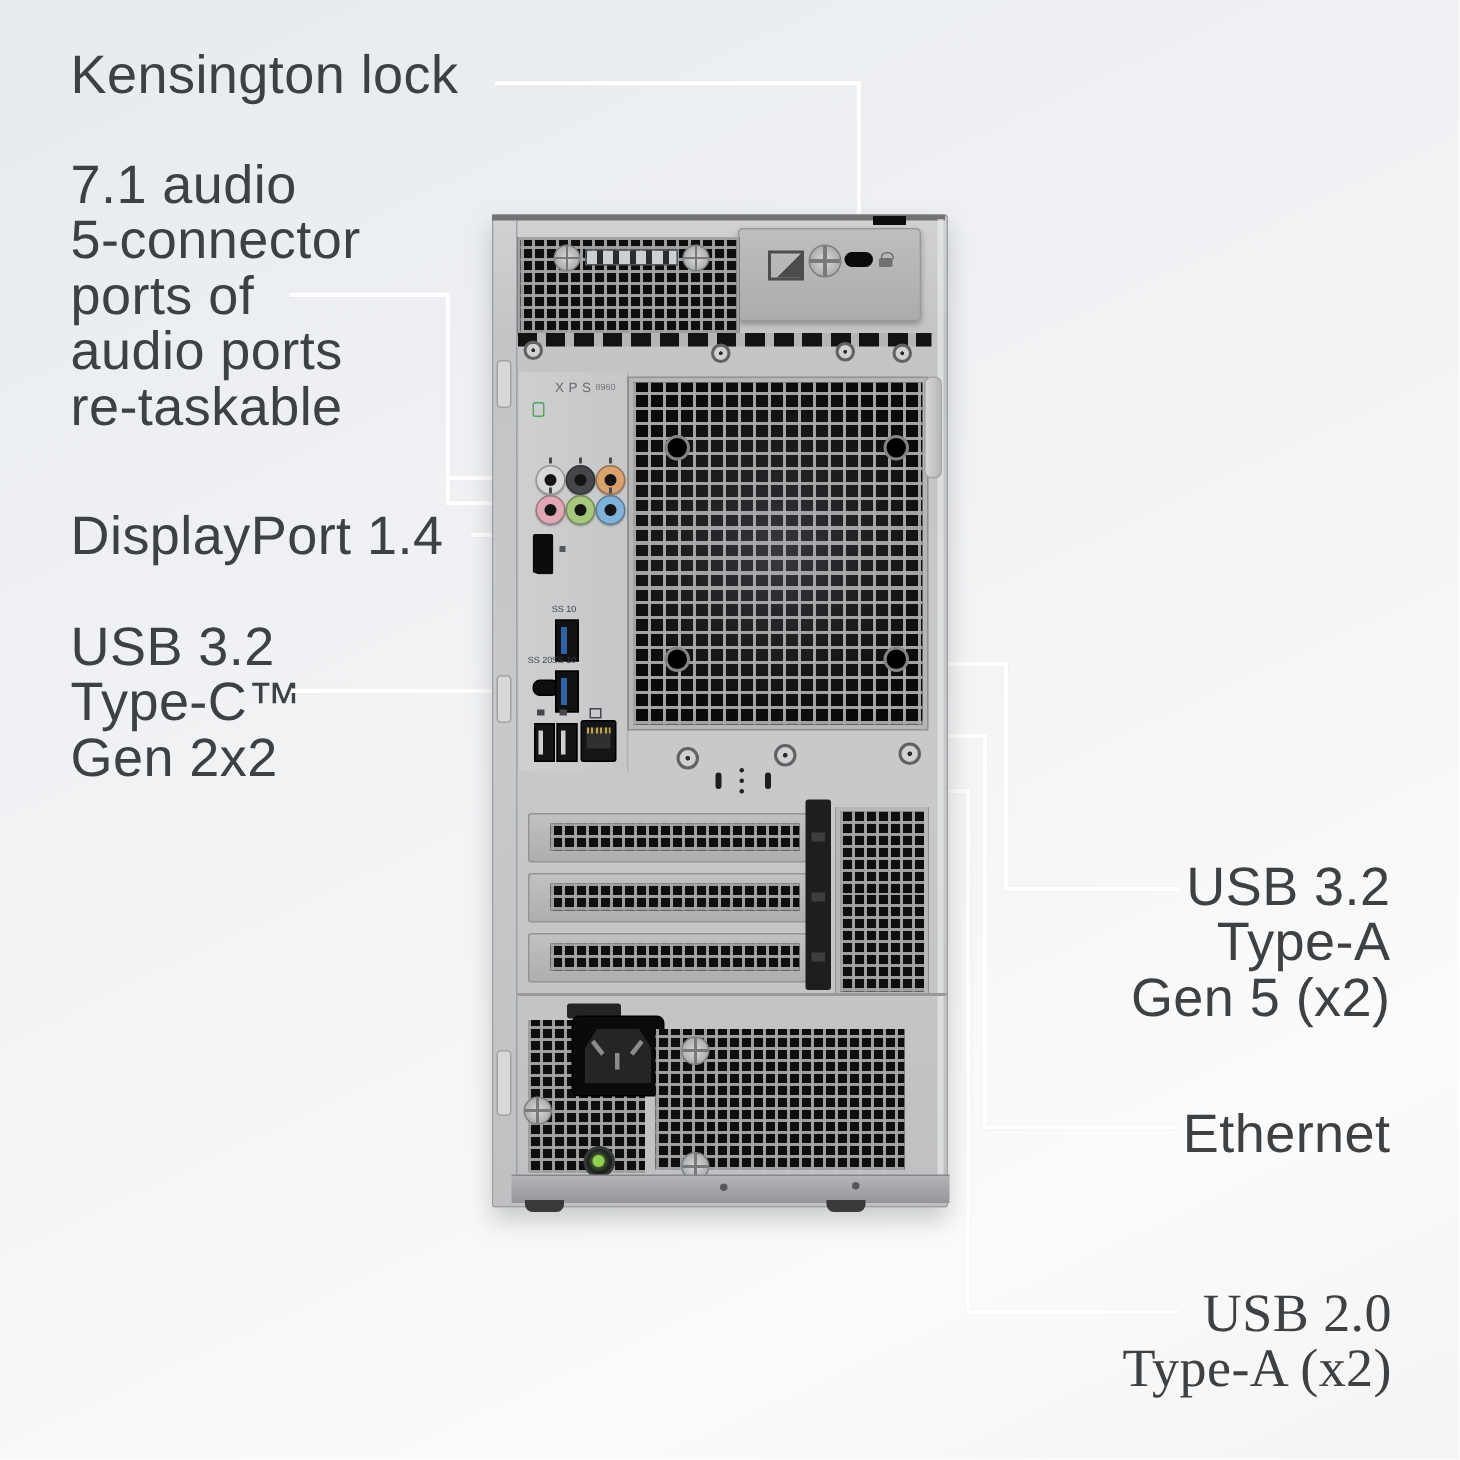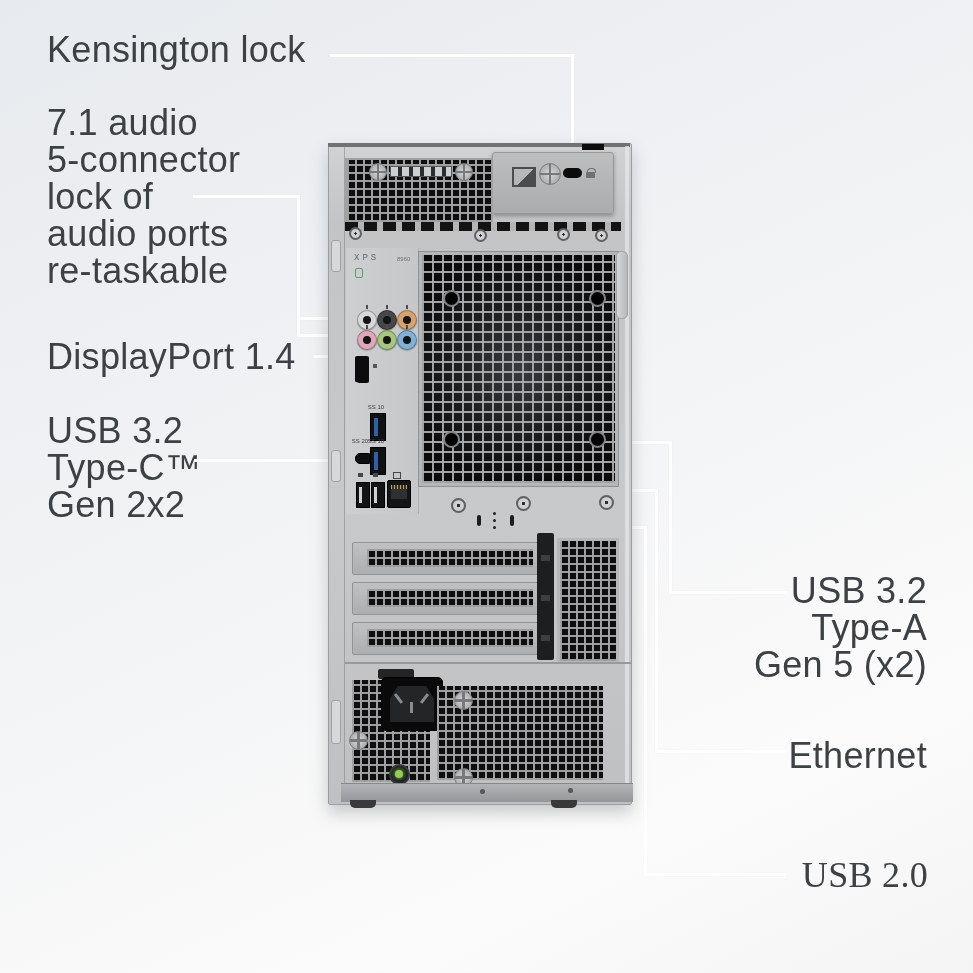--- a/index.html
+++ b/index.html
@@ -46,21 +46,21 @@
 
 <div id="scene">
 
   <div class="lbl" style="left:47px;top:31px;">
     <span>Kensington lock</span>
   </div>
 
   <div class="lbl" style="left:47px;top:104px;">
     <span>7.1 audio</span>
     <span>5-connector</span>
-    <span>lock of</span>
+    <span>ports of</span>
     <span>audio ports</span>
     <span>re-taskable</span>
   </div>
 
   <div class="lbl" style="left:47px;top:338px;">
     <span>DisplayPort 1.4</span>
   </div>
 
   <div class="lbl" style="left:47px;top:412px;">
     <span>USB 3.2</span>
@@ -73,20 +73,21 @@
     <span>Type-A</span>
     <span>Gen 5 (x2)</span>
   </div>
 
   <div class="lbl right" style="right:46px;top:737px;">
     <span>Ethernet</span>
   </div>
 
   <div class="lbl right" style="right:45px;top:857px;font-family:Liberation Serif, serif;">
     <span>USB 2.0</span>
+    <span>Type-A (x2)</span>
   </div>
 
   <div class="cl" style="left:330px;top:54px;width:242px;height:3px;"></div>
   <div class="cl" style="left:571px;top:54px;width:3px;height:116px;"></div>
 
   <div class="cl" style="left:193px;top:195px;width:106px;height:3px;"></div>
   <div class="cl" style="left:297px;top:195px;width:3px;height:142px;"></div>
   <div class="cl" style="left:297px;top:317px;width:60px;height:3px;"></div>
   <div class="cl" style="left:297px;top:334px;width:63px;height:3px;"></div>
 
@@ -134,21 +135,21 @@
   <div class="screw" style="left:455px;top:163px;width:16px;height:16px;"></div>
   <div class="abs" style="left:390px;top:166px;width:60px;height:9px;background:repeating-linear-gradient(90deg,#cdd0d2 0 7px,#2a2c2e 7px 11px);border:1px solid #55575a;"></div>
 
   <div class="abs" style="left:345px;top:222px;width:276px;height:9px;background:repeating-linear-gradient(90deg,#131314 0 13px,#b3b5b7 13px 19px);"></div>
   <div class="ringscrew" style="left:349px;top:227px;width:9px;height:9px;"></div>
   <div class="ringscrew" style="left:474px;top:229px;width:9px;height:9px;"></div>
   <div class="ringscrew" style="left:557px;top:228px;width:9px;height:9px;"></div>
   <div class="ringscrew" style="left:595px;top:229px;width:9px;height:9px;"></div>
 
   <div class="abs" style="left:346px;top:248px;width:72px;height:266px;background:linear-gradient(90deg,#cdcfd1,#c5c7c9);border-right:1px solid #aeb0b2;"></div>
-  <div class="tinytxt" style="left:354px;top:255px;font-size:9px;letter-spacing:3px;color:#66686a;text-align:left;font-family:Liberation Mono, monospace;">XPS</div>
+  <div class="tinytxt" style="left:370px;top:255px;font-size:9px;letter-spacing:3px;color:#66686a;text-align:left;">XPS</div>
   <div class="tinytxt" style="left:397px;top:256px;color:#737577;">8960</div>
   <div class="abs" style="left:355px;top:268px;width:6px;height:8px;border:1px solid #56a35a;border-radius:2px;"></div>
 
   <div class="jack" style="left:357px;top:310px;background:#d7d8d9;">
       <b></b>
       <i></i>
     </div>
   <div class="jack" style="left:377px;top:310px;background:#46474a;">
       <b></b>
       <i></i>

